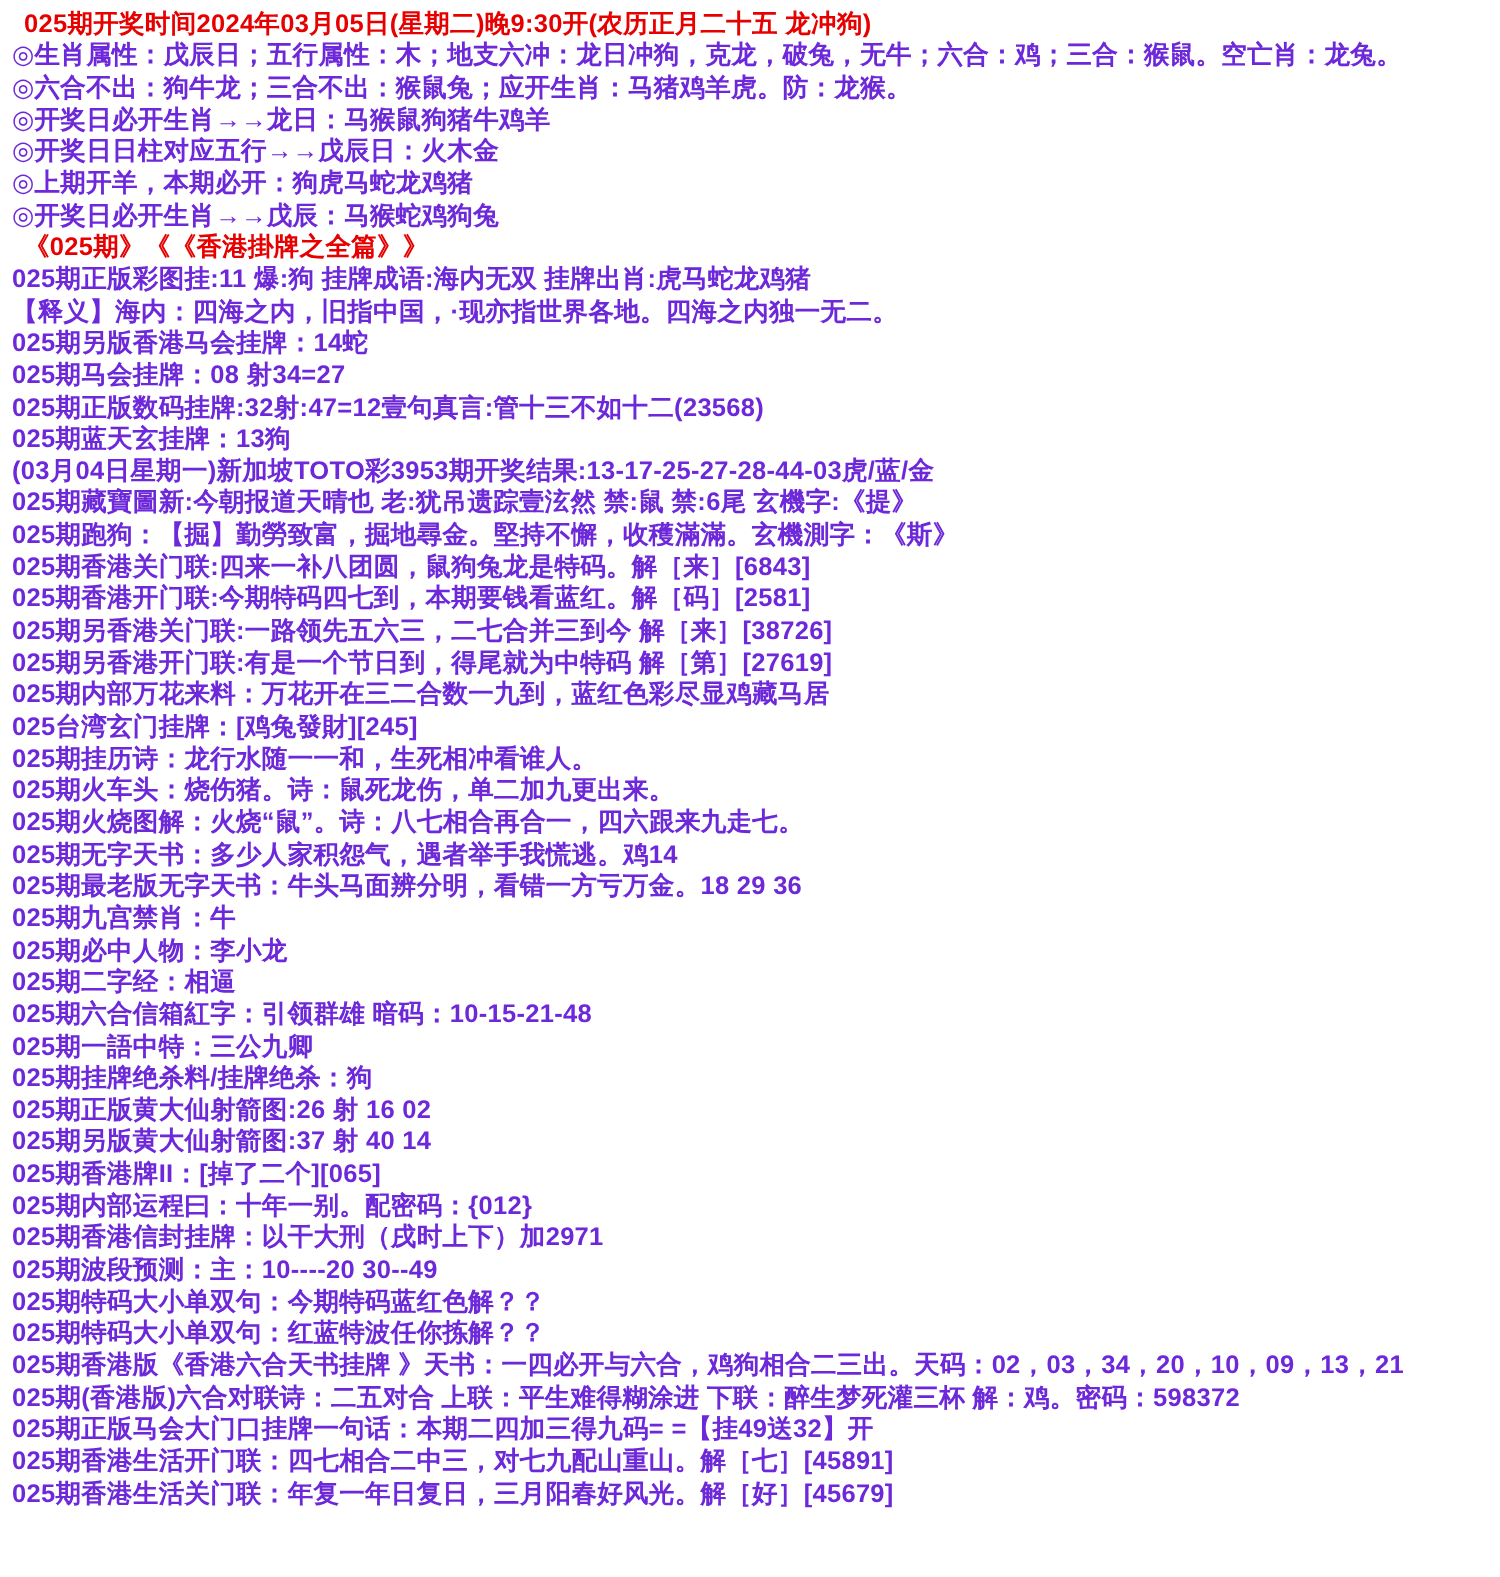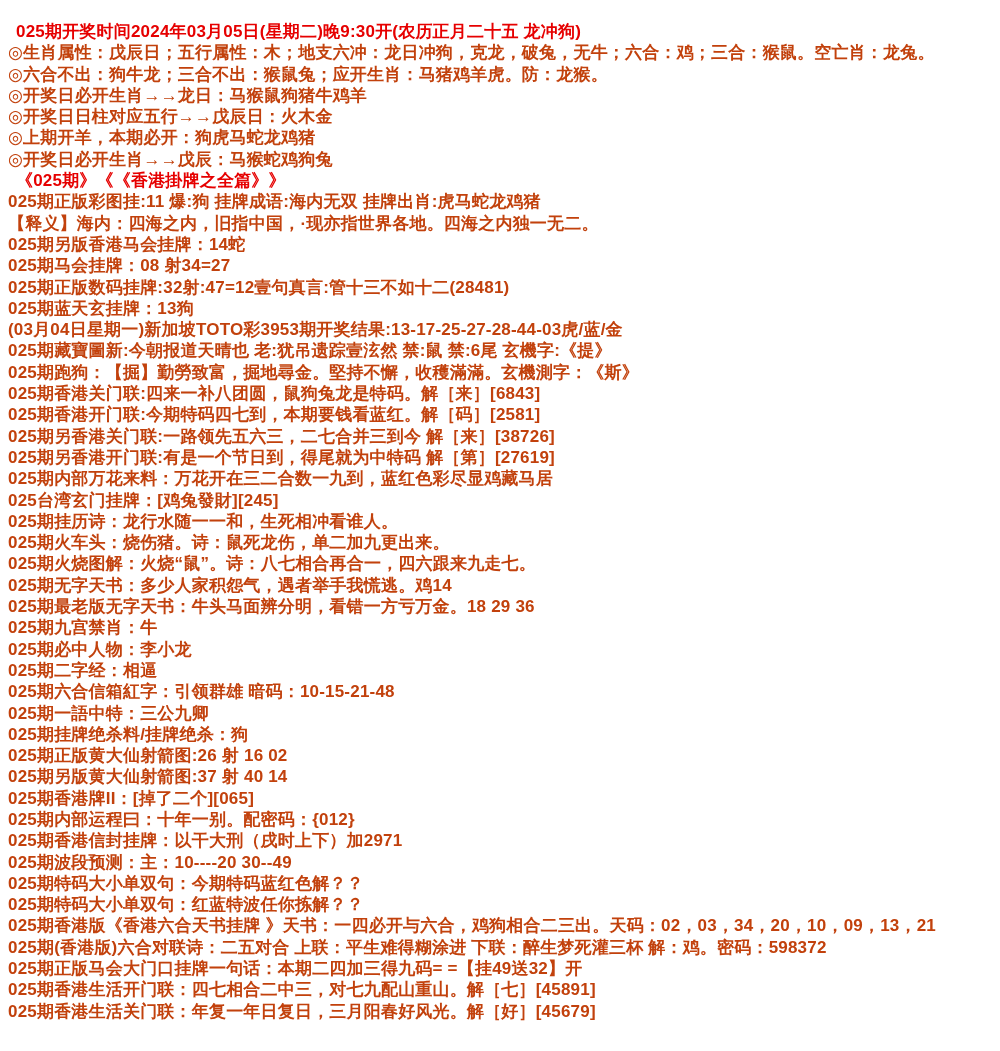--- a/index.html
+++ b/index.html
@@ -8,27 +8,26 @@
     background: #ffffff;
   }
   body {
     width: 1000px;
     height: 1051px;
     overflow: hidden;
     font-family: "Liberation Sans", "DejaVu Sans", sans-serif;
   }
   .page {
     padding: 5px 0 0 8px;
-    margin-top: 16px;
   }
   .line {
     font-size: 17px;
     line-height: 21.3px;
     font-weight: bold;
-    color: #c2410c;
+    color: #6d28d9;
     white-space: nowrap;
     letter-spacing: 0.2px;
   }
   .line.red {
     color: #e60000;
     padding-left: 8px;
   }
 </style>
 </head>
 <body>
@@ -40,21 +39,21 @@
       <div class="line">◎六合不出：狗牛龙；三合不出：猴鼠兔；应开生肖：马猪鸡羊虎。防：龙猴。</div>
       <div class="line">◎开奖日必开生肖→→龙日：马猴鼠狗猪牛鸡羊</div>
       <div class="line">◎开奖日日柱对应五行→→戊辰日：火木金</div>
       <div class="line">◎上期开羊，本期必开：狗虎马蛇龙鸡猪</div>
       <div class="line">◎开奖日必开生肖→→戊辰：马猴蛇鸡狗兔</div>
       <div class="line red">《025期》《《香港掛牌之全篇》》</div>
       <div class="line">025期正版彩图挂:11 爆:狗 挂牌成语:海内无双 挂牌出肖:虎马蛇龙鸡猪</div>
       <div class="line">【释义】海内：四海之内，旧指中国，·现亦指世界各地。四海之内独一无二。</div>
       <div class="line">025期另版香港马会挂牌：14蛇</div>
       <div class="line">025期马会挂牌：08 射34=27</div>
-      <div class="line">025期正版数码挂牌:32射:47=12壹句真言:管十三不如十二(28481)</div>
+      <div class="line">025期正版数码挂牌:32射:47=12壹句真言:管十三不如十二(23568)</div>
       <div class="line">025期蓝天玄挂牌：13狗</div>
       <div class="line">(03月04日星期一)新加坡TOTO彩3953期开奖结果:13-17-25-27-28-44-03虎/蓝/金</div>
       <div class="line">025期藏寶圖新:今朝报道天晴也 老:犹吊遗踪壹泫然 禁:鼠 禁:6尾 玄機字:《提》</div>
       <div class="line">025期跑狗：【掘】勤勞致富，掘地尋金。堅持不懈，收穫滿滿。玄機測字：《斯》</div>
       <div class="line">025期香港关门联:四来一补八团圆，鼠狗兔龙是特码。解［来］[6843]</div>
       <div class="line">025期香港开门联:今期特码四七到，本期要钱看蓝红。解［码］[2581]</div>
       <div class="line">025期另香港关门联:一路领先五六三，二七合并三到今 解［来］[38726]</div>
       <div class="line">025期另香港开门联:有是一个节日到，得尾就为中特码 解［第］[27619]</div>
       <div class="line">025期内部万花来料：万花开在三二合数一九到，蓝红色彩尽显鸡藏马居</div>
       <div class="line">025台湾玄门挂牌：[鸡兔發財][245]</div>

